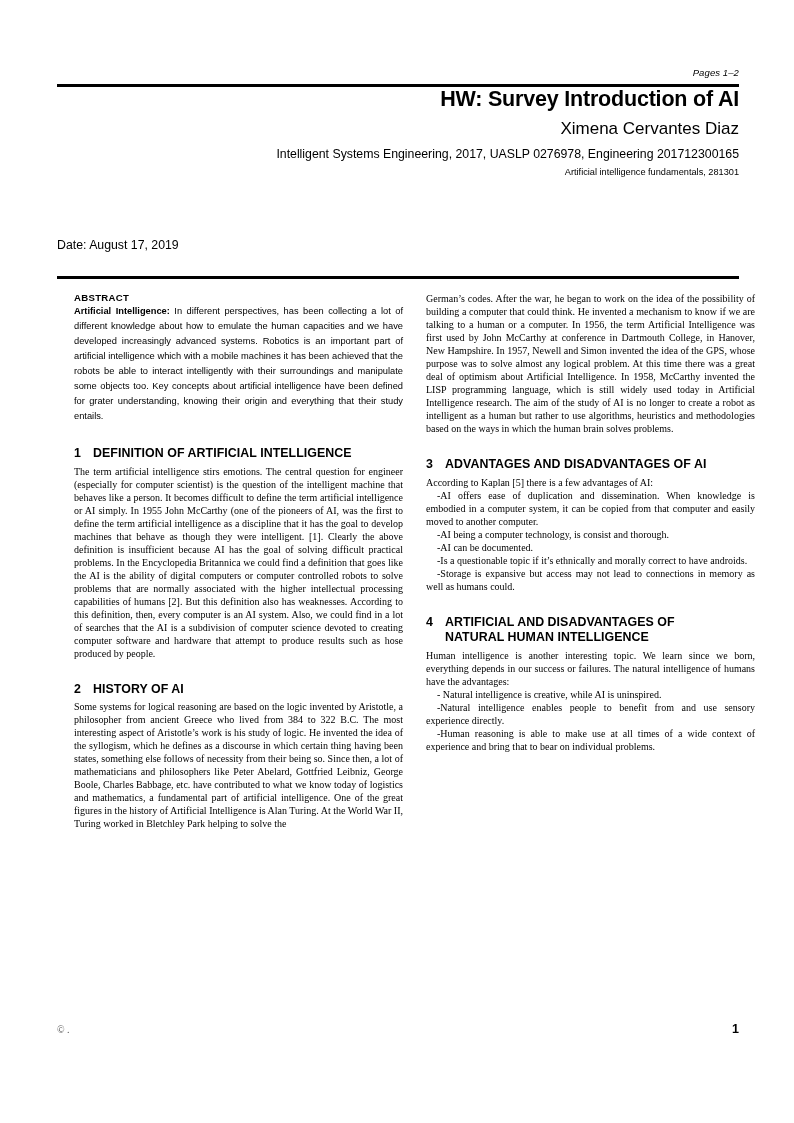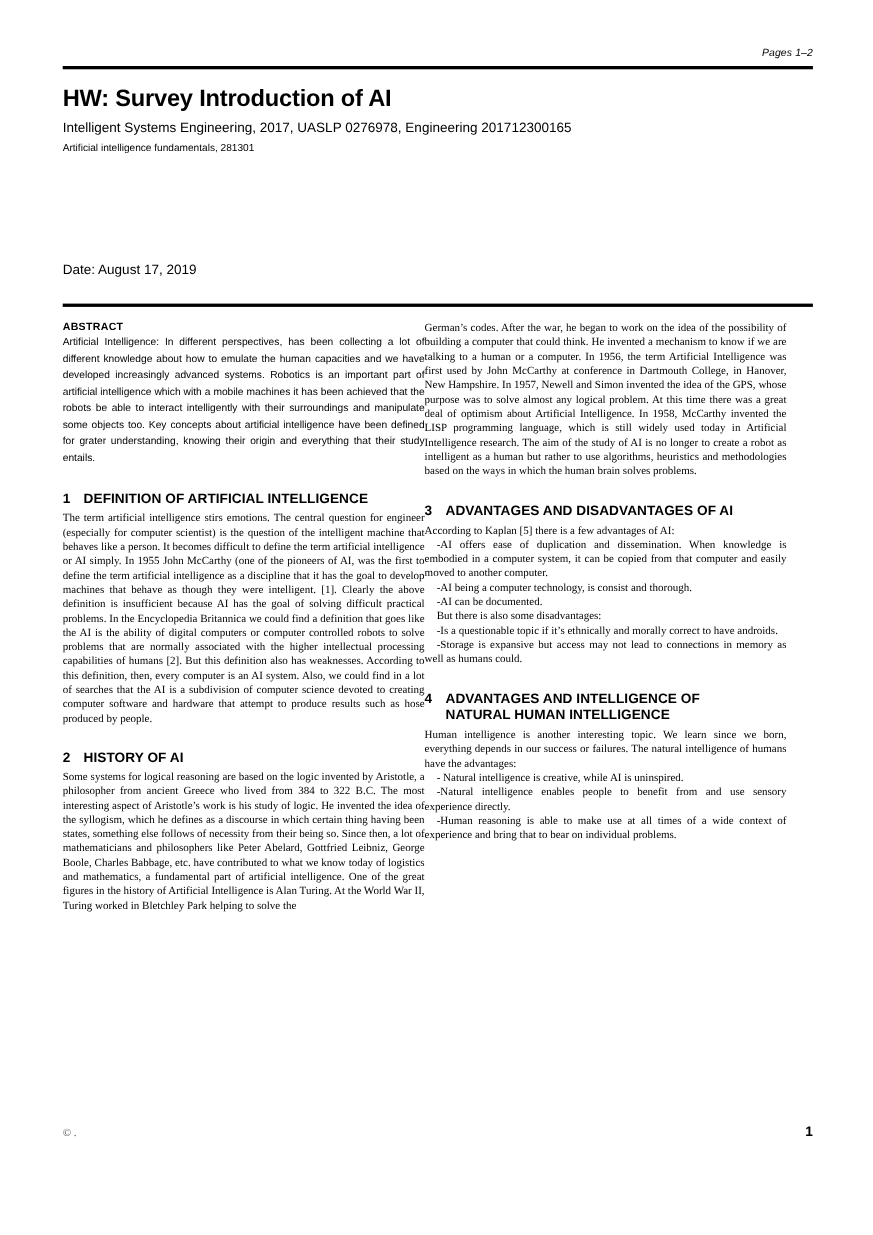--- a/index.html
+++ b/index.html
@@ -25,21 +25,21 @@
     top: 0;
     width: 682px;
   }
 
   
   .running-head {
     font-family: "Liberation Sans", sans-serif;
     font-style: italic;
     font-size: 9.5px;
     text-align: right;
-    padding-top: 43px;
+    padding-top: 67px;
     letter-spacing: 0.1px;
   }
 
   .rule-top {
     border: 0;
     border-top: 3px solid #000;
     margin: 6px 0 0 0;
     height: 0;
   }
   .rule-mid {
@@ -48,21 +48,21 @@
     margin: 0;
     height: 0;
     position: absolute;
     left: 57px;
     top: 276px;
     width: 682px;
   }
 
   
   .title-block {
-    padding-top: 14px;
+    text-align: right;
   }
   .paper-title {
     font-family: "Liberation Sans", sans-serif;
     font-weight: bold;
     font-size: 21.5px;
     line-height: 1.15;
     margin: 0 0 7px 0;
     letter-spacing: -0.2px;
   }
   .author {
@@ -90,45 +90,46 @@
     margin: 0;
     position: absolute;
     left: 57px;
     top: 238px;
     text-align: center;
   }
 
   
   .columns {
     position: absolute;
-    left: 57px;
+    left: 74px;
     top: 292px;
     width: 682px;
     display: flex;
+    gap: 23px;
   }
   .col {
     width: 329px;
   }
 
   .abstract-label {
     font-family: "Liberation Sans", sans-serif;
     font-weight: bold;
     font-size: 9.6px;
     letter-spacing: 0.3px;
     margin: 0 0 1px 0;
   }
   .abstract-body {
     font-family: "Liberation Sans", sans-serif;
     font-size: 9.3px;
     line-height: 1.62;
     text-align: justify;
     margin: 0;
   }
   .abstract-body .lead {
-    font-weight: normal;
+    font-weight: bold;
   }
 
   h2.section-head {
     font-family: "Liberation Sans", sans-serif;
     font-weight: bold;
     font-size: 12.4px;
     line-height: 1.25;
     margin: 22px 0 3px 0;
     display: flex;
     letter-spacing: 0.05px;
@@ -181,20 +182,21 @@
 <div class="page">
 
   <div class="content">
 
     <div class="running-head">Pages 1–2</div>
 
     <hr class="rule-top">
 
     <div class="title-block">
       <h1 class="paper-title">HW: Survey Introduction of AI</h1>
+      <div class="author">Ximena Cervantes Diaz</div>
       <div class="affiliation">Intelligent Systems Engineering, 2017, UASLP 0276978, Engineering 201712300165</div>
       <div class="course">Artificial intelligence fundamentals, 281301</div>
     </div>
 
   </div>
 
   <div class="date-line">Date: August 17, 2019</div>
 
   <hr class="rule-mid">
 
@@ -224,27 +226,26 @@
       <p class="body">German’s codes. After the war, he began to work on the idea of the possibility of building a computer that could think. He invented a mechanism to know if we are talking to a human or a computer. In 1956, the term Artificial Intelligence was first used by John McCarthy at conference in Dartmouth College, in Hanover, New Hampshire. In 1957, Newell and Simon invented the idea of the GPS, whose purpose was to solve almost any logical problem. At this time there was a great deal of optimism about Artificial Intelligence. In 1958, McCarthy invented the LISP programming language, which is still widely used today in Artificial Intelligence research. The aim of the study of AI is no longer to create a robot as intelligent as a human but rather to use algorithms, heuristics and methodologies based on the ways in which the human brain solves problems.</p>
 
       <h2 class="section-head">
         <span class="num">3</span>
         <span class="txt">ADVANTAGES AND DISADVANTAGES OF AI</span>
       </h2>
       <p class="body">According to Kaplan [5] there is a few advantages of AI:</p>
       <p class="body indent">-AI offers ease of duplication and dissemination.  When knowledge is embodied in a computer system, it can be copied from that computer and easily moved to another computer.</p>
       <p class="body indent">-AI being a computer technology, is consist and thorough.</p>
       <p class="body indent">-AI can be documented.</p>
-      <p class="body indent">But there is also some disadvantages:</p>
       <p class="body indent">-Is a questionable topic if it’s ethnically and morally correct to have androids.</p>
       <p class="body indent">-Storage is expansive but access may not lead to connections in memory as well as humans could.</p>
 
       <h2 class="section-head">
         <span class="num">4</span>
-        <span class="txt"><span>ADVANTAGES AND INTELLIGENCE OF</span><br><span>NATURAL HUMAN INTELLIGENCE</span></span>
+        <span class="txt"><span>ARTIFICIAL AND DISADVANTAGES OF</span><br><span>NATURAL HUMAN INTELLIGENCE</span></span>
       </h2>
       <p class="body">Human intelligence is another interesting topic. We learn since we born, everything depends in our success or failures. The natural intelligence of humans have the advantages:</p>
       <p class="body indent">- Natural intelligence is creative, while AI is uninspired.</p>
       <p class="body indent">-Natural intelligence enables people to benefit from and use sensory experience directly.</p>
       <p class="body indent">-Human reasoning is able to make use at all times of a wide context of experience and bring that to bear on individual problems.</p>
 
     </div>
 
   </div>
 

